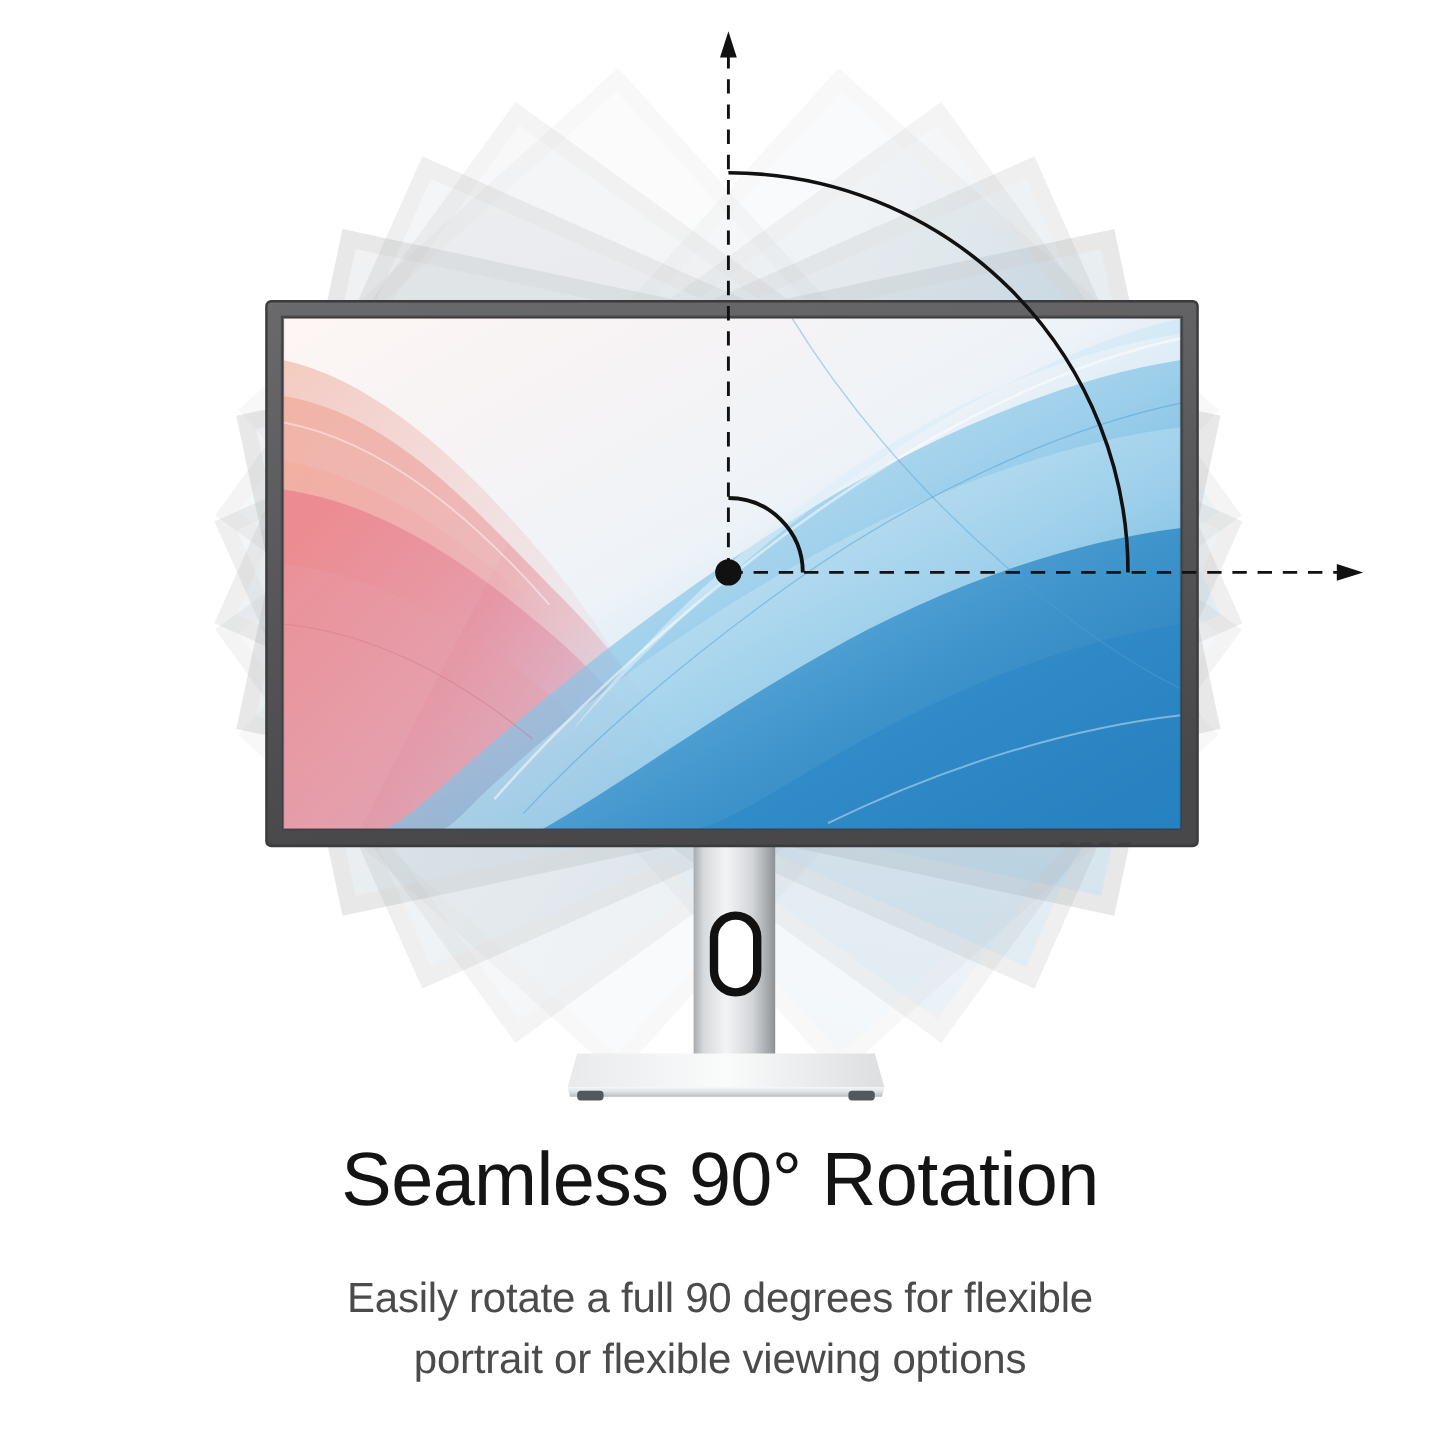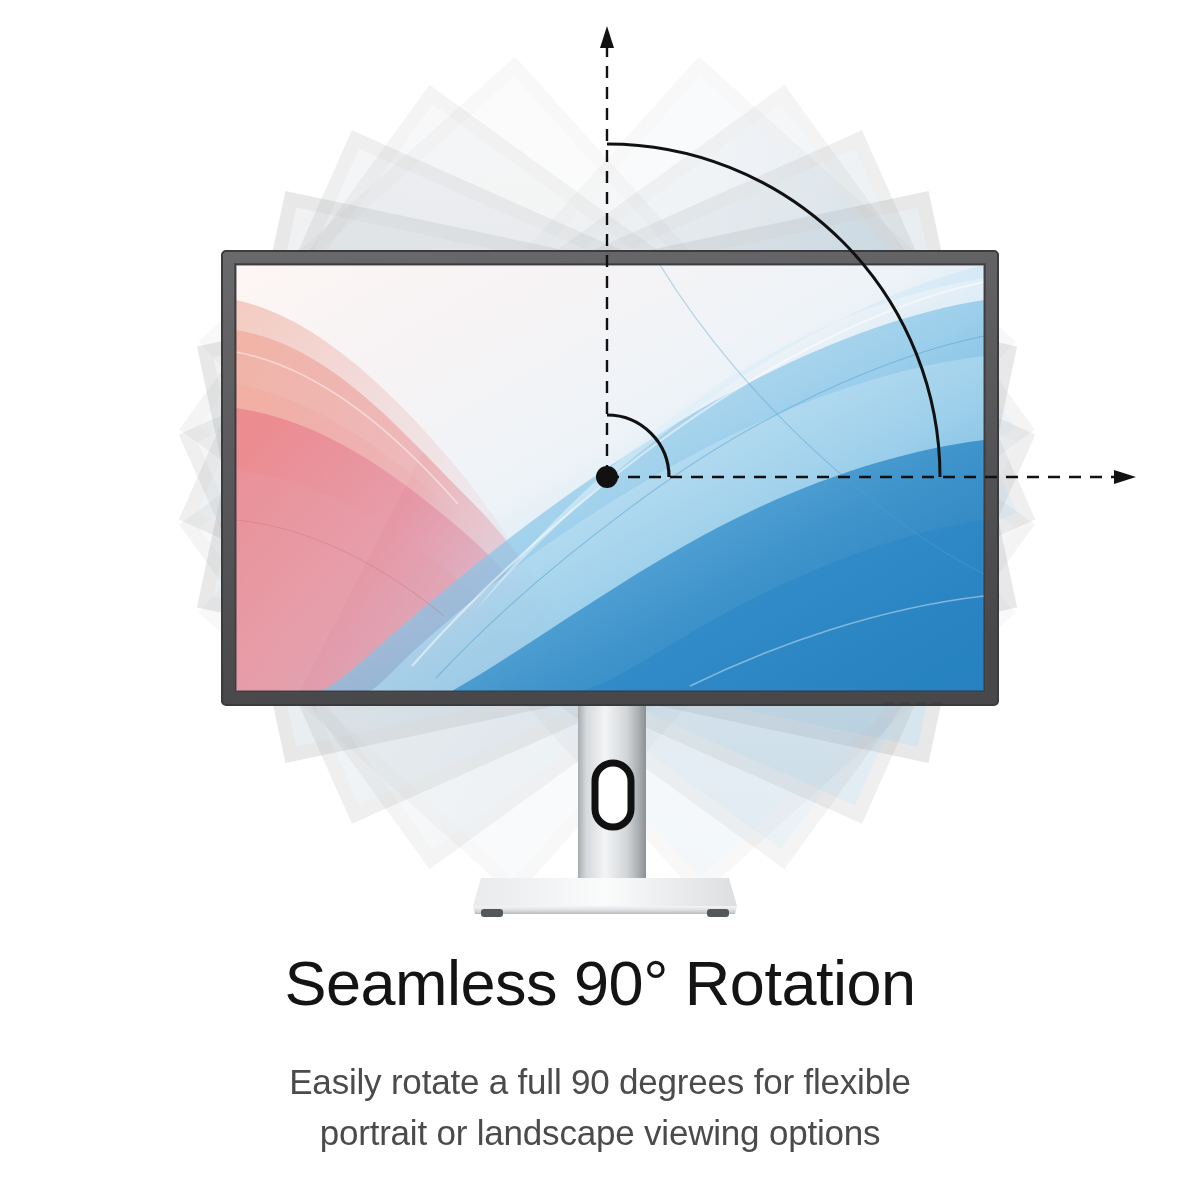--- a/index.html
+++ b/index.html
@@ -286,17 +286,17 @@
         <circle cx="607" cy="477" r="11" fill="#111111"></circle>
       </g>
 
     </svg>
   </div>
 
   <div id="caption">
     <h1 id="headline">Seamless 90° Rotation</h1>
     <p id="subline">
       <span class="subline-row">Easily rotate a full 90 degrees for flexible</span>
-      <span class="subline-row">portrait or landscape viewing options</span>
+      <span class="subline-row">portrait or flexible viewing options</span>
     </p>
   </div>
 
 </div>
 
 </body></html>

